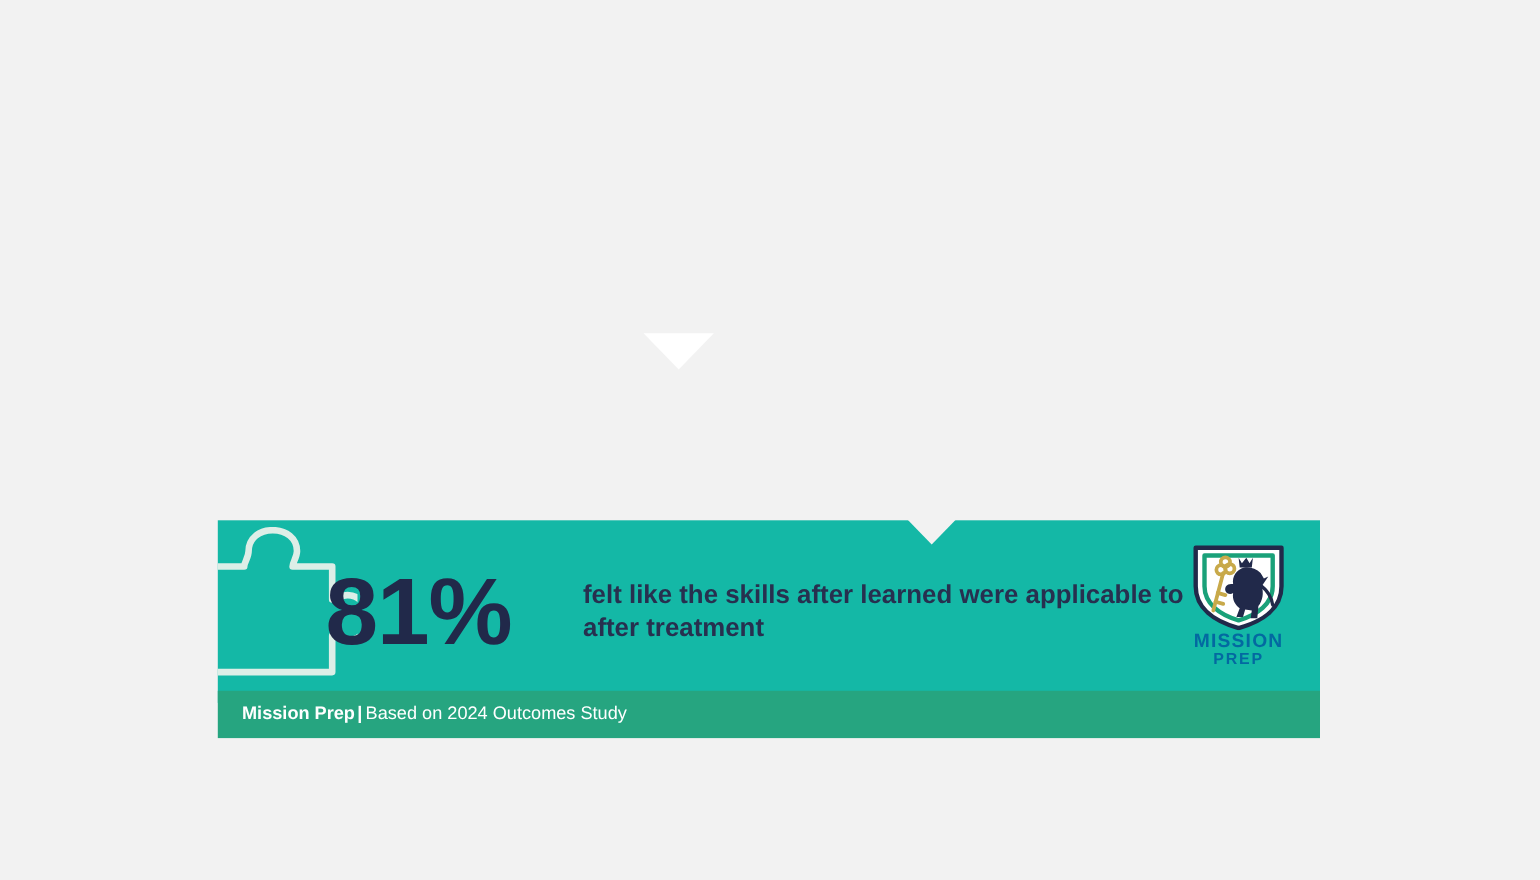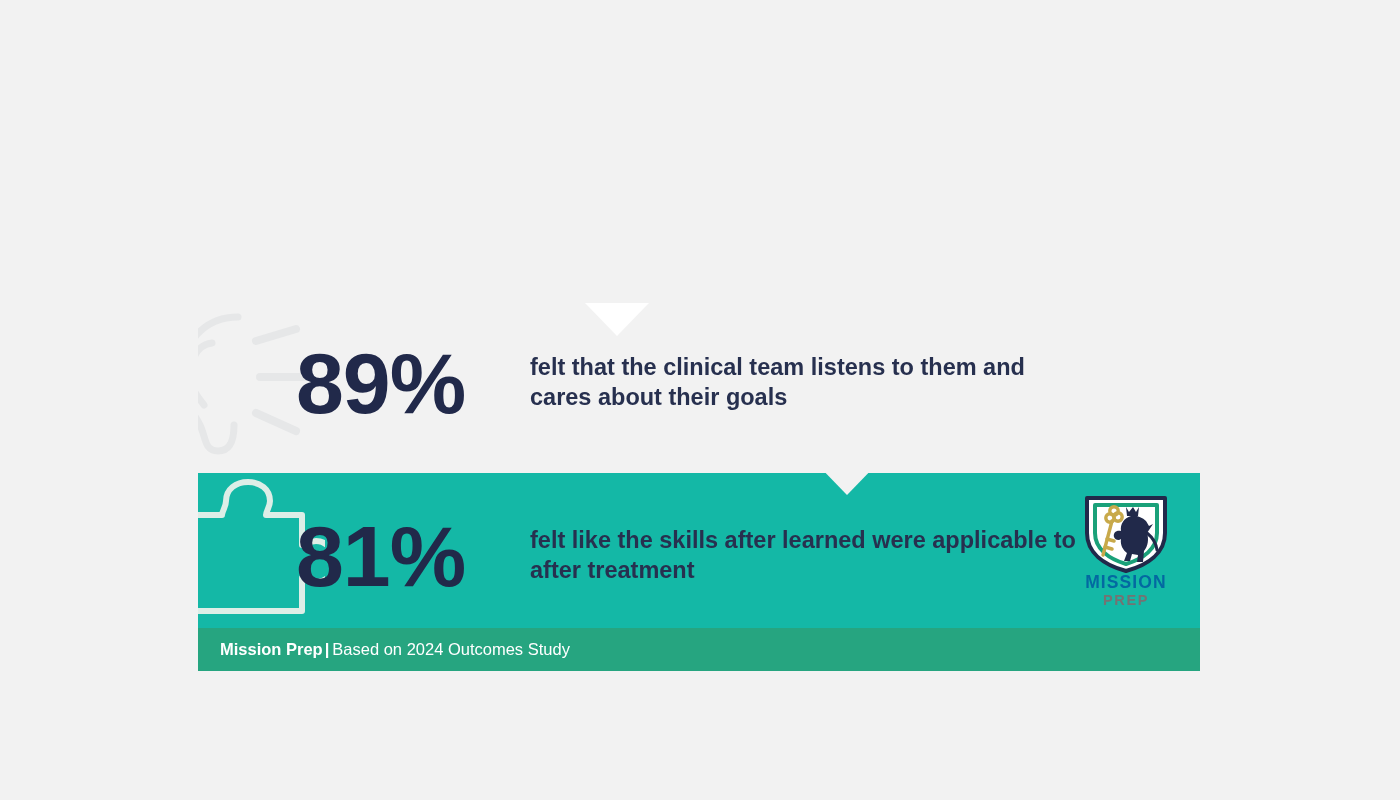--- a/index.html
+++ b/index.html
@@ -105,21 +105,21 @@
   }
   .logo-mission {
     display: block;
     color: #0369a1;
     font-size: 17.5px;
     font-weight: bold;
     letter-spacing: 1.1px;
   }
   .logo-prep {
     display: block;
-    color: #737373;
+    color: #0369a1;
     font-size: 14.5px;
     font-weight: bold;
     letter-spacing: 1.6px;
     margin-top: 1px;
   }
 
   
   .footer {
     position: absolute;
     left: 0;
@@ -143,34 +143,20 @@
     margin: 0 3px 0 2px;
   }
   .footer-note { font-weight: normal; }
 </style>
 </head>
 <body>
 
 <div class="infographic">
 
 
-  <div class="stat-row row-2">
-    <svg class="watermark wm-2" viewBox="0 0 170 155">
-      <path d="M78 12 C44 12 22 38 22 72 C22 96 34 108 40 120 C46 132 44 146 58 146 C72 146 74 132 74 120" fill="none" stroke="#e6e7e8" stroke-width="7" stroke-linecap="round"></path>
-      <path d="M52 38 C36 40 30 56 31 72 C32 88 40 94 44 100" fill="none" stroke="#e6e7e8" stroke-width="7" stroke-linecap="round"></path>
-      <path d="M34 62 C28 66 27 78 31 86" fill="none" stroke="#e6e7e8" stroke-width="7" stroke-linecap="round"></path>
-      <path d="M96 36 L136 24" fill="none" stroke="#e6e7e8" stroke-width="8" stroke-linecap="round"></path>
-      <path d="M100 72 L144 72" fill="none" stroke="#e6e7e8" stroke-width="8" stroke-linecap="round"></path>
-      <path d="M96 108 L136 126" fill="none" stroke="#e6e7e8" stroke-width="8" stroke-linecap="round"></path>
-    </svg>
-    <div class="stat-inner">
-      <div class="stat-number">89%</div>
-      <div class="stat-text">felt that the clinical team listens to them and cares about their goals</div>
-    </div>
-  </div>
 
   <div class="stat-row row-3">
     <svg class="watermark wm-3" viewBox="0 0 165 160">
       <path d="M66 22 C66 10 76 3 88 3 C100 3 110 10 110 22 C110 28 106 32 106 36 L142 36 L142 66 C146 66 150 62 156 62 C167 62 174 72 174 83 C174 94 167 103 156 103 C150 103 146 99 142 99 L142 132 L18 132 C18 126 23 122 23 116 C23 106 14 99 4 99 C-6 99 -14 106 -14 116 C-14 122 -9 126 -9 132 L-26 132 L-26 36 L62 36 C62 32 66 28 66 22 Z" fill="none" stroke="#ddeee7" stroke-width="6" stroke-linejoin="round"></path>
     </svg>
     <div class="stat-inner">
       <div class="stat-number">81%</div>
       <div class="stat-text">felt like the skills after learned were applicable to after treatment</div>
     </div>
   </div>

